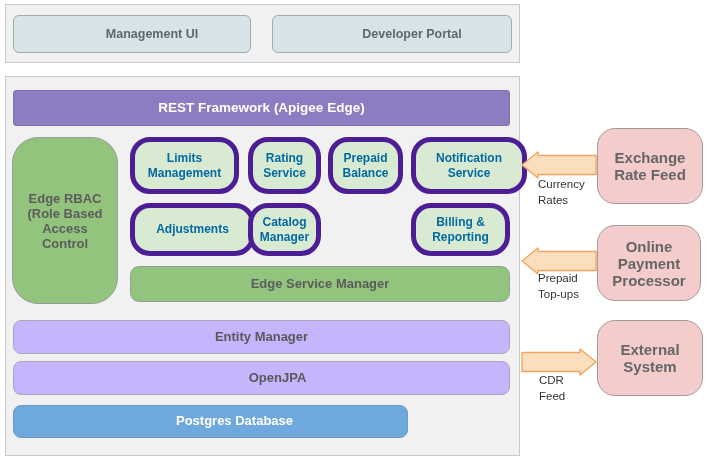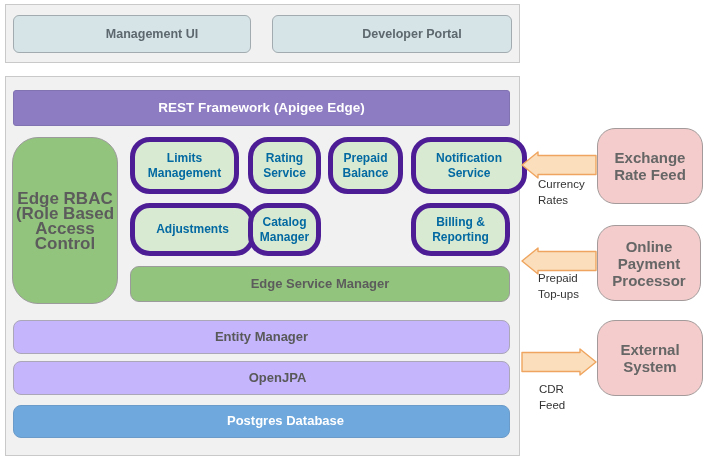--- a/index.html
+++ b/index.html
@@ -30,21 +30,21 @@
   .purple-bar {
     left:13px; top:90px; width:497px; height:36px;
     background:#8e7cc3; border:1px solid #8172b2; border-radius:3px;
     color:#ffffff; font-size:13.5px;
   }
   .green-solid {
     background:#93c47d; border:1px solid #9b9b9b; color:#5c5c5c;
   }
   .rbac {
     left:12px; top:137px; width:106px; height:167px;
-    border-radius:26px; font-size:17px; line-height:15px;
+    border-radius:26px; font-size:13px; line-height:15px;
   }
   .esm {
     left:130px; top:266px; width:380px; height:36px;
     border-radius:9px; font-size:13px;
   }
   .svc {
     background:#d9ead3; border:5px solid #4c1d95; border-radius:20px;
     color:#0369a1; font-size:12px; line-height:15px;
   }
   .s1 { left:130px; top:137px; width:109px; height:57px; }
@@ -57,21 +57,21 @@
   .s8 { left:411px; top:203px; width:99px;  height:53px; }
 
   .lav-bar {
     left:13px; width:497px; height:34px;
     background:#c4b5fd; border:1px solid #aba6b8; border-radius:8px;
     color:#595959; font-size:13px;
   }
   .entity  { top:320px; }
   .openjpa { top:361px;padding-left:32px; }
   .blue-bar {
-    left:13px; top:405px; width:497px; height:33px;
+    left:13px; top:405px; width:395px; height:33px;
     background:#6fa8dc; border:1px solid #6b9bc9; border-radius:8px;
     color:#ffffff; font-size:13px;padding-left:48px;
   }
 
   .pink {
     background:#f4cccc; border:1px solid #a39b9b; border-radius:18px;
     color:#666666; font-size:15px; line-height:17px;
   }
   .ext1 { left:597px; top:128px; width:106px; height:76px; }
   .ext2 { left:597px; top:225px; width:104px; height:76px; }
@@ -81,21 +81,21 @@
   .a1 { left:521px; top:151px; }
   .a2 { left:521px; top:247px; }
   .a3 { left:521px; top:348px; }
 
   .flow-label {
     position:absolute; font-size:11.5px; line-height:16px;
     color:#333333; white-space:pre-line; font-weight:400;
   }
   .l1 { left:538px; top:176px; }
   .l2 { left:538px; top:270px; }
-  .l3 { left:539px; top:372px;margin-top:9px; }
+  .l3 { left:539px; top:372px; }
 </style>
 </head>
 <body>
 
 <div class="stage">
 
   <div class="panel top-panel"></div>
   <div class="panel main-panel"></div>
 
   <div class="box teal mgmt">Management UI</div>

